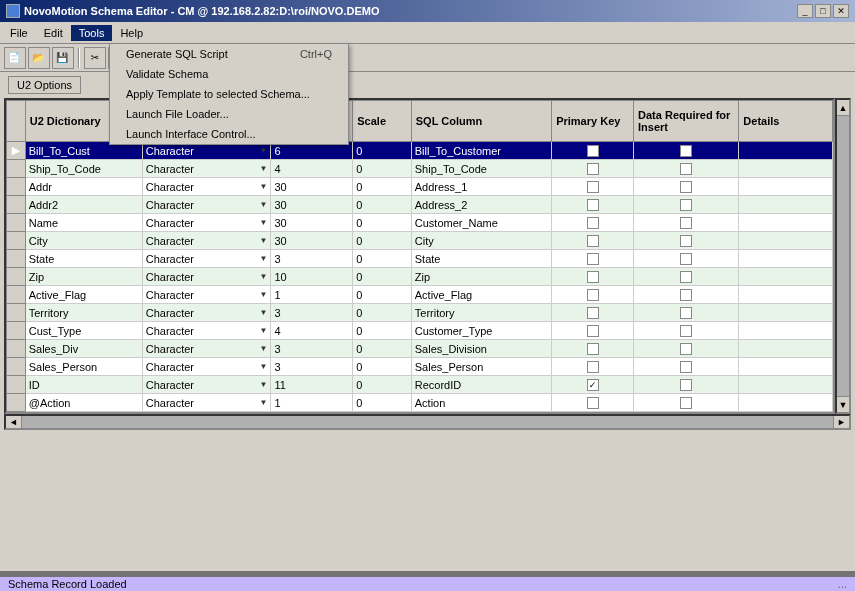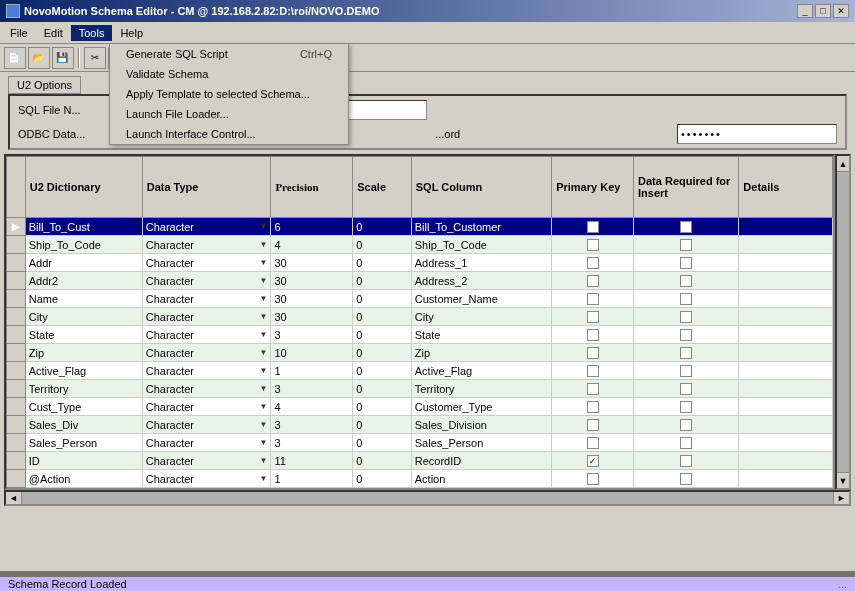--- a/index.html
+++ b/index.html
@@ -129,21 +129,21 @@
       height: 20px;
     }
     .grid-table {
       width: 100%;
       border-collapse: collapse;
       table-layout: fixed;
     }
     .grid-table thead th {
       background: #d4d0c8;
       border: 1px solid #888;
-      padding: 18px 4px;
+      padding: 8px 4px;
       font-size: 11px;
       font-weight: bold;
       text-align: left;
       position: sticky;
       top: 0;
     }
     .grid-table tbody tr:nth-child(even) {
       background: #e8f4e8;
     }
     .grid-table tbody tr:nth-child(odd) {
@@ -258,30 +258,20 @@
   <div class="toolbar-btn">💾</div>
   <div class="toolbar-separator"></div>
   <div class="toolbar-btn">✂</div>
   <div class="toolbar-btn">⎘</div>
   <div class="toolbar-btn">🗑</div>
 </div>
 
 <div style="background:#d4d0c8; padding:4px 8px 0 8px;">
   <div style="display:flex; align-items:flex-end; gap:4px; margin-bottom:0;">
     <div class="tab-btn">U2 Options</div>
-  </div>
-  <div style="background:#d4d0c8; border:2px inset #888; padding:4px 8px; display:grid; grid-template-columns: auto 160px auto 160px; gap:4px 8px; align-items:center;">
-    <span class="form-label">SQL File N...</span>
-    <input class="form-input" value="sa" type="text" style="">
-    <span style="width:60px;"></span>
-    <span style="width:60px;"></span>
-    <span class="form-label">ODBC Data...</span>
-    <span style=""></span>
-    <span class="form-label">...ord</span>
-    <input class="form-input" value="•••••••" type="password" style="letter-spacing: 2px;">
   </div>
 </div>
 
 <div style="padding:4px 4px 0 4px; background:#d4d0c8;">
   <div style="display:flex; gap:0; position:relative;">
     <div style="border:2px inset #888; overflow:hidden; flex:1;">
       <div style="overflow-y:scroll; overflow-x:auto; max-height:340px;">
         <table class="grid-table">
           <thead>
             <tr>

